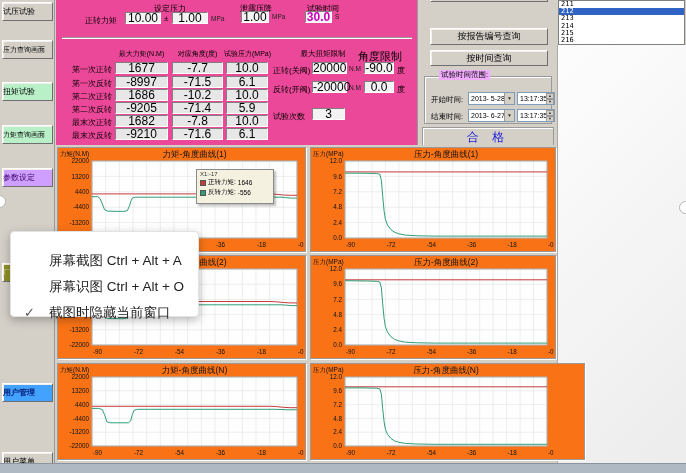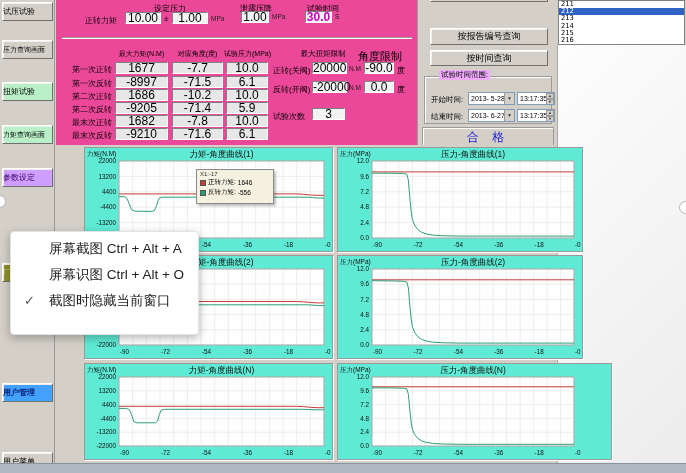--- a/index.html
+++ b/index.html
@@ -41,31 +41,31 @@
   .pass-box { position:absolute; left:4px; top:127px; width:132px; height:19px; border:1px solid #9a9a9a; box-shadow:inset 1px 1px 0 #fff; text-align:center; line-height:18px; }
   .pass-text { color:#1a1adb; font-weight:normal; font-size:12px; letter-spacing:5px; }
 
   
   .listbox { position:absolute; left:558px; top:0; width:127px; height:45px; background:#fff; border:1px solid #808080; font-family:"DejaVu Sans Mono","Liberation Mono",monospace; font-size:7px; overflow:hidden; }
   .list-item { height:7.2px; line-height:7.2px; padding-left:2px; cursor:pointer; }
   .list-item.selected { background:#2f63c4; color:#fff; }
   .rside { position:absolute; left:557px; top:45px; width:129px; height:418px; background:linear-gradient(135deg,#fdfdfd,#ececec); border-left:1px solid #aaa; }
 
   
-  .chart { position:absolute; background:#5eead4; border:1px solid #9a9a9a; box-shadow:1px 1px 0 #fff;margin-left:27px; }
+  .chart { position:absolute; background:#f97316; border:1px solid #9a9a9a; box-shadow:1px 1px 0 #fff; }
   .charts-bg { position:absolute; left:55px; top:145px; width:502px; height:318px; background:#d4d0c8; }
 
   
   .tooltip { position:absolute; left:196px; top:169px; width:78px; height:35px; background:#f4f1e0; border:1px solid #8a8a8a; box-shadow:2px 2px 2px rgba(0,0,0,.25); padding:1px 3px; z-index:5; }
   .tooltip .coord { font-size:6px; color:#333; }
   .tt-row { display:flex; align-items:center; gap:2px; font-size:6.5px; margin-top:1px; }
   .swatch { width:6px; height:6px; border:1px solid #555; display:inline-block; }
 
   
-  .ctx-menu { position:absolute; left:10px; top:231px; width:189px; height:104px; background:#fff; border:1px solid #e3e3e3; border-radius:4px; box-shadow:0 3px 10px rgba(0,0,0,.28); z-index:50; padding-top:4px; }
+  .ctx-menu { position:absolute; left:10px; top:231px; width:189px; height:86px; background:#fff; border:1px solid #e3e3e3; border-radius:4px; box-shadow:0 3px 10px rgba(0,0,0,.28); z-index:50; padding-top:16px; }
   .ctx-item { position:relative; height:26px; line-height:26px; padding-left:38px; font-size:13.5px; color:#222; cursor:pointer; white-space:nowrap; }
   .ctx-check { position:absolute; left:13px; top:0; font-size:13px; color:#555; }
 
   .bottom-strip { position:absolute; left:0; top:463px; width:686px; height:10px; background:#aeb9c3; border-top:1px solid #8a949e; }
   .notch { position:absolute; width:13px; height:13px; background:#fff; border:1px solid #b5b5b5; border-radius:50%; z-index:60; }
 </style>
 </head>
 <body>
 
 <div id="app">

